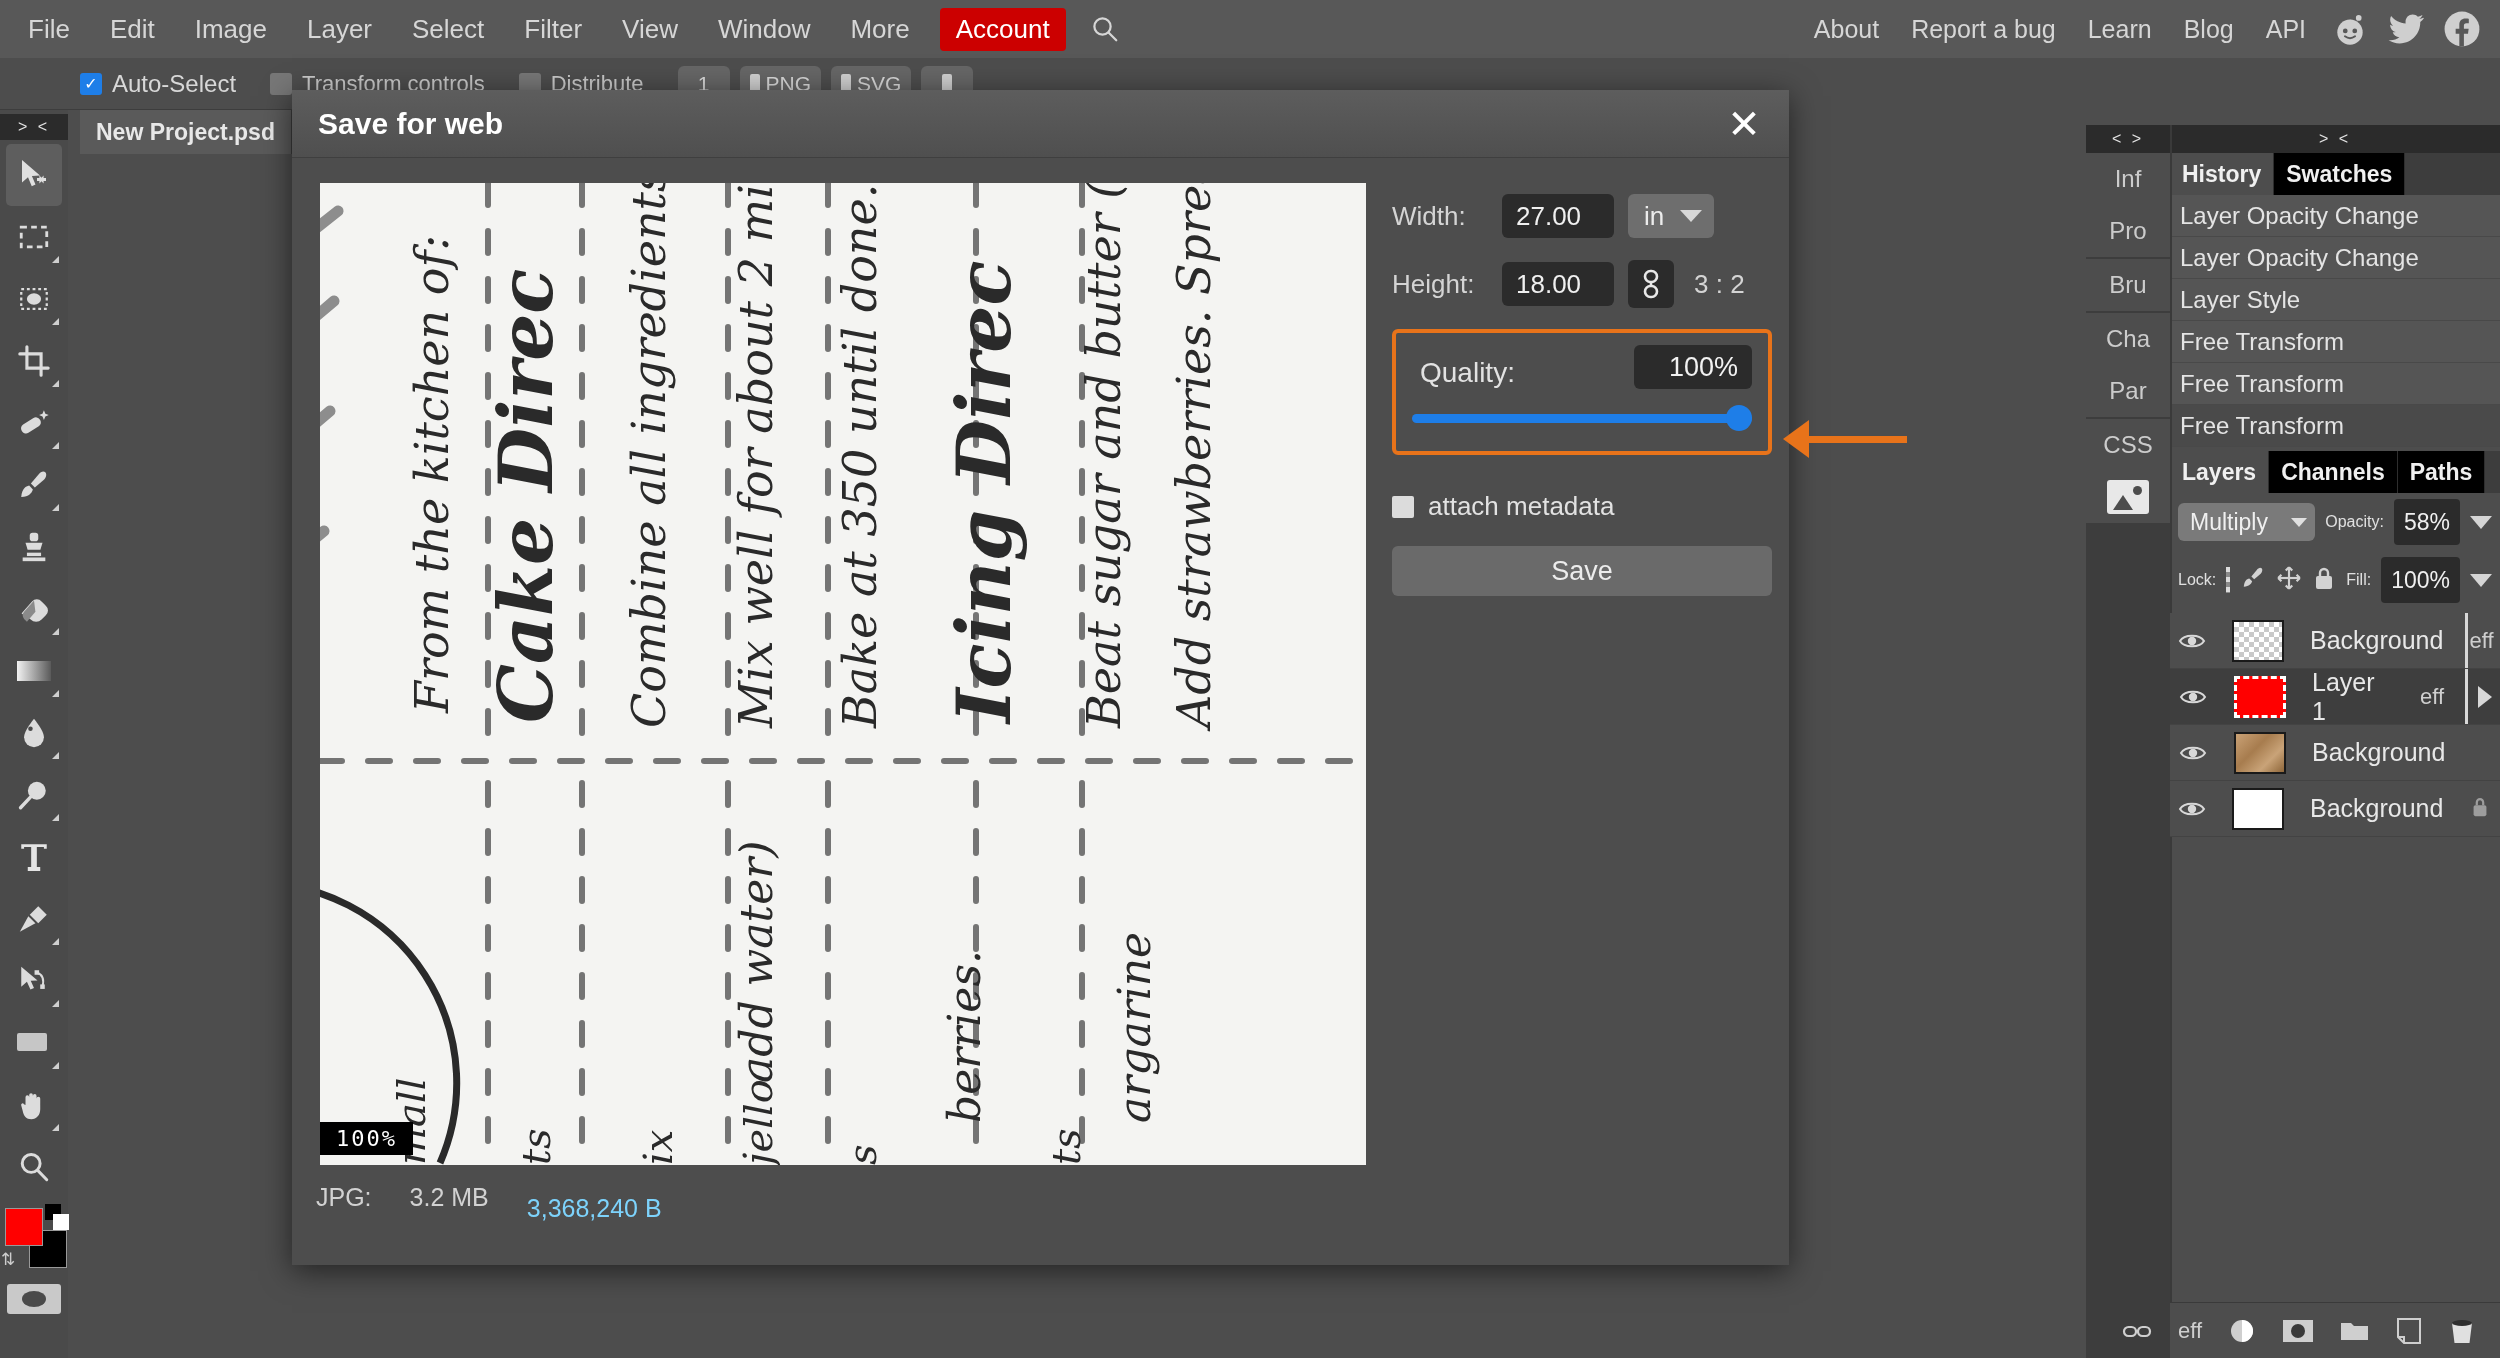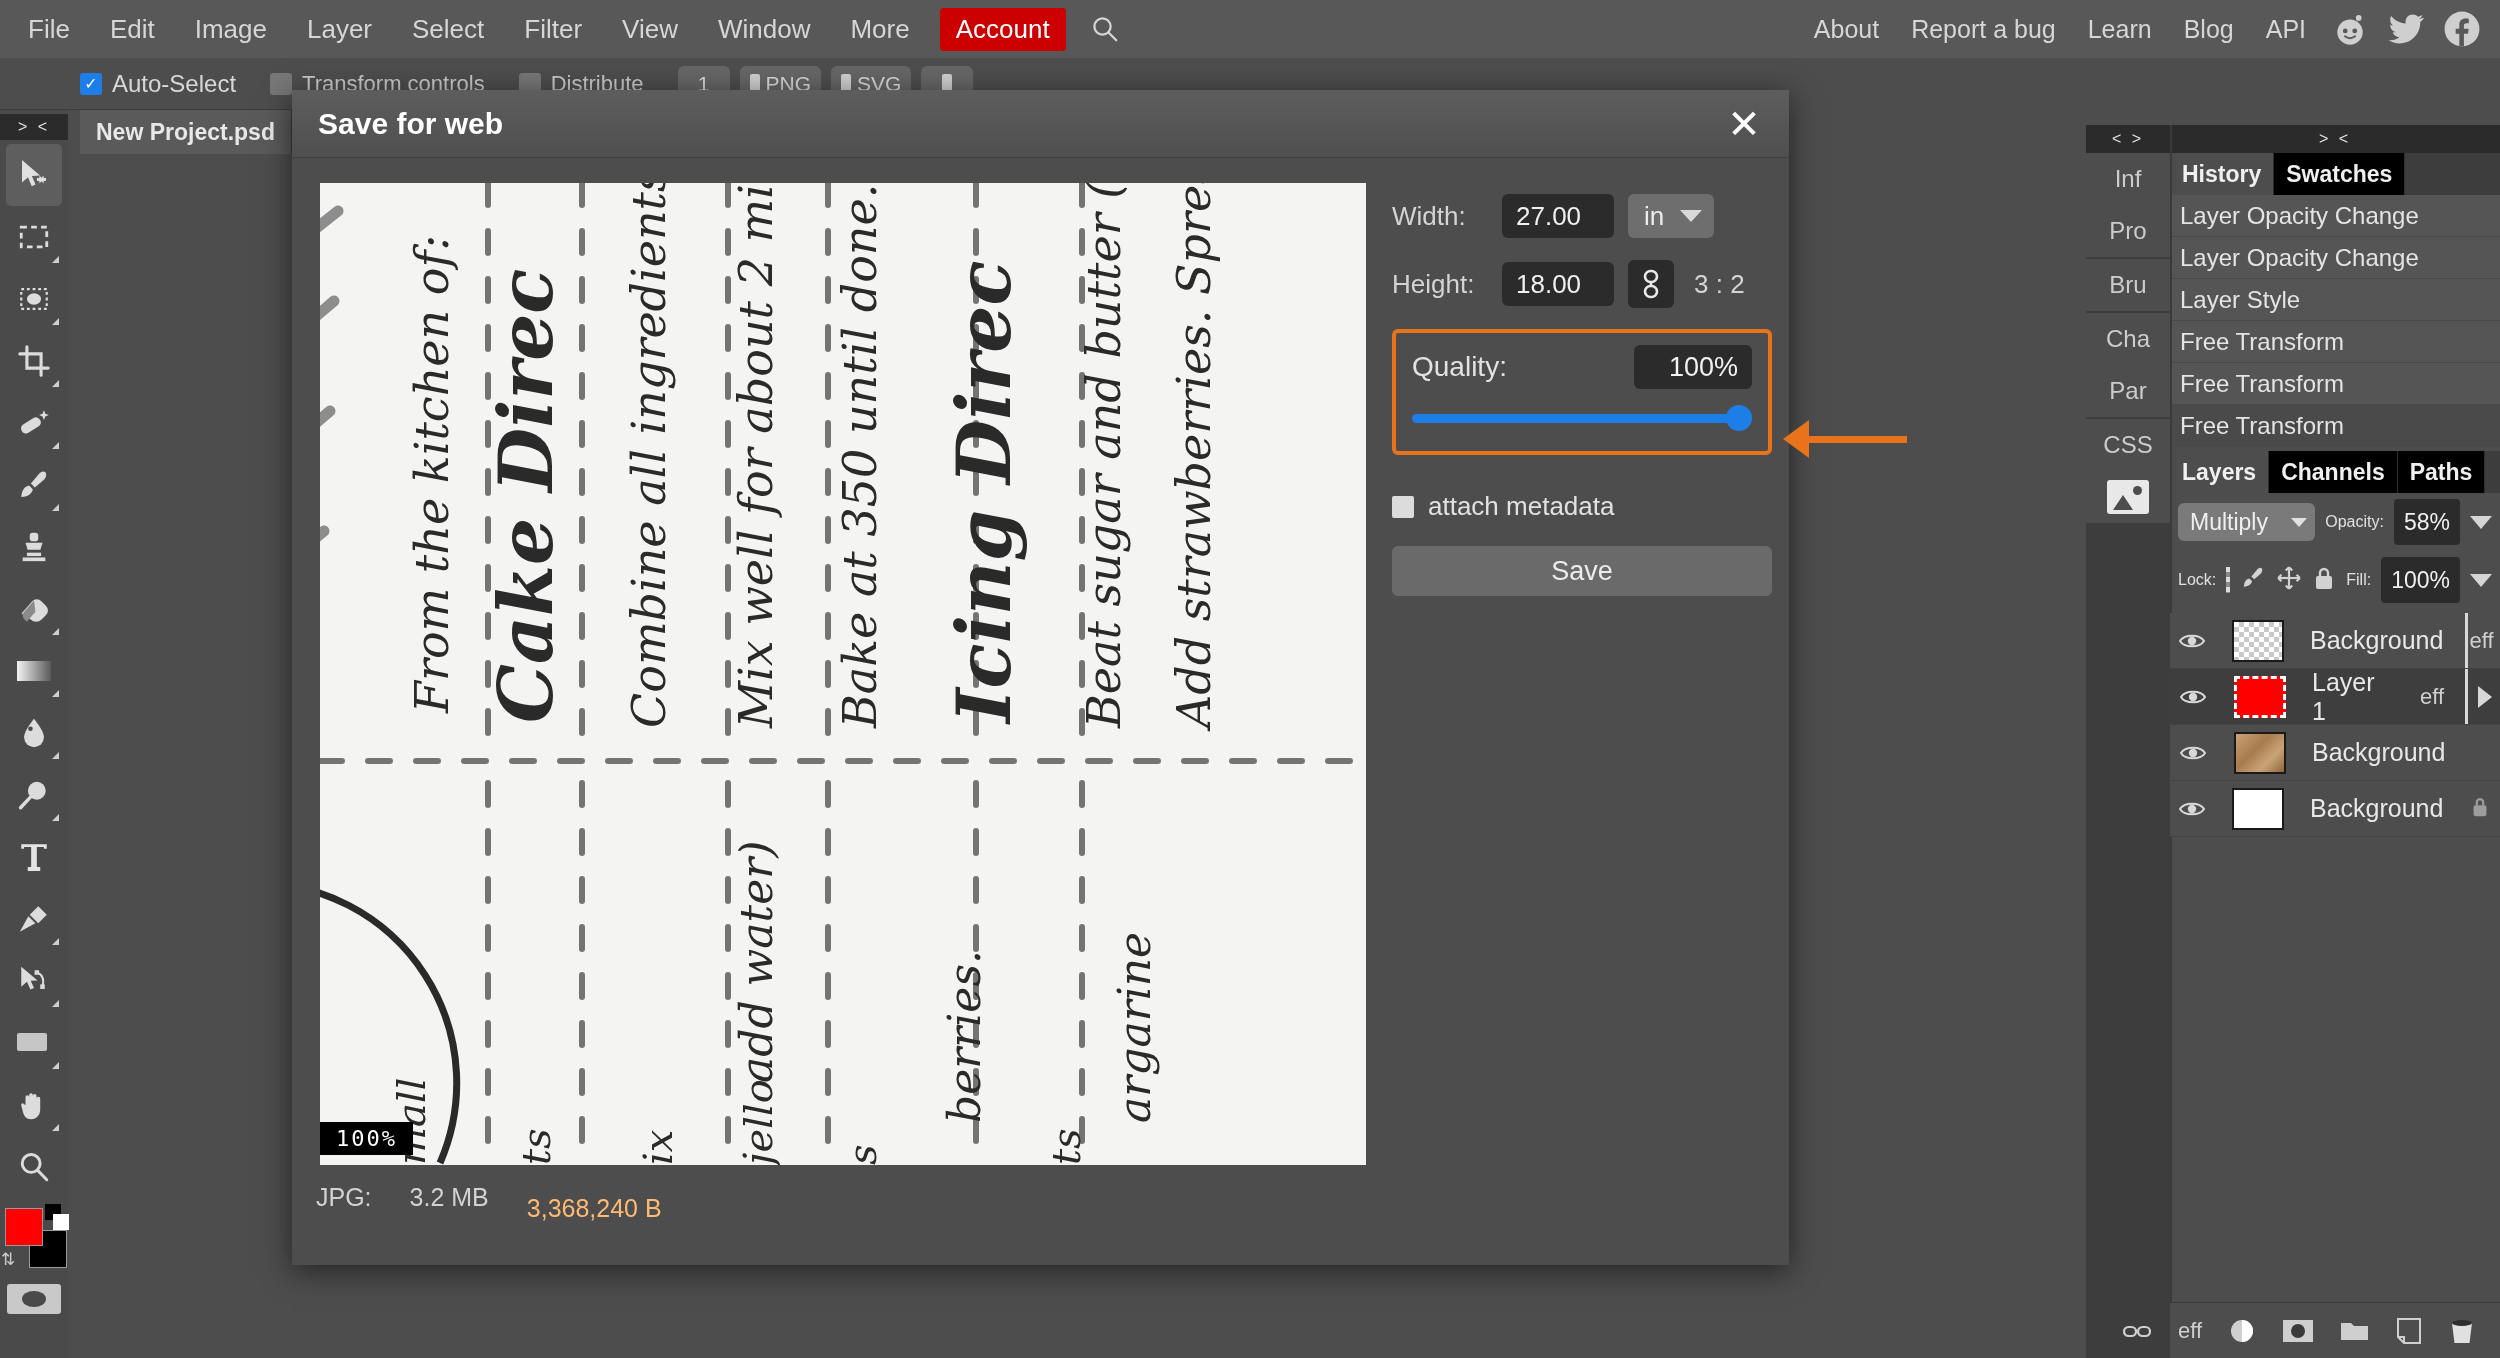--- a/index.html
+++ b/index.html
@@ -124,21 +124,21 @@
   }
   .zoom-badge {
     position: absolute; left: 0px; bottom: 10px; background: #000; color: #fff;
     font-family: "DejaVu Sans Mono", monospace; font-size: 22px; padding: 4px 16px; letter-spacing: 2px;
   }
   .statusbar {
     position: absolute; left: 14px; bottom: 44px; width: 1060px; height: 48px;
     display: flex; align-items: center; gap: 38px; padding-left: 10px;
     color: #d2d2d2; font-size: 25px;
   }
-  .statusbar .dim { color: #fdba74; margin-top: 22px; }
+  .statusbar .dim { color: #7dd3fc; margin-top: 22px; }
 
   .settings { position: absolute; left: 1100px; top: 34px; width: 380px; }
   .row { display: flex; align-items: center; margin-bottom: 22px; height: 46px; }
   .lbl { color: #d4d4d4; font-size: 26px; width: 110px; }
   .select {
     background: #6e6e6e; border-radius: 6px; height: 44px; min-width: 108px;
     display: flex; align-items: center; justify-content: space-between;
     padding: 0 12px 0 16px; color: #ececec; font-size: 26px; gap: 14px;
   }
   .caret { width:0;height:0;border-left:11px solid transparent;border-right:11px solid transparent;border-top:12px solid #d8d8d8;}
@@ -149,21 +149,21 @@
   .linkbtn {
     background: #2b2b2b; border-radius: 6px; height: 48px; width: 46px; margin-left: 14px;
     display: flex; align-items: center; justify-content: center;
   }
   .ratio { color: #d4d4d4; font-size: 26px; margin-left: 20px; }
 
   .quality-box {
     border: 4px solid #e8731a; border-radius: 6px; padding: 12px 16px 22px 16px;
     margin-top: 4px; position: relative;
   }
-  .q-top { display: flex; align-items: center; justify-content: space-between; }
+  .q-top { display: flex; align-items: flex-end; justify-content: space-between; margin-left: 8px; }
   .q-label { color: #e2e2e2; font-size: 28px; }
   .q-val {
     background: #2b2b2b; border-radius: 6px; height: 44px; width: 118px;
     display: flex; align-items: center; justify-content: flex-end;
     padding-right: 14px; color: #f2f2f2; font-size: 27px;
   }
   .slider { position: relative; margin-top: 18px; height: 22px; }
   .slider .track { position:absolute; left:0; right:0; top:7px; height:9px; background:#1e7ee8; border-radius:5px;}
   .slider .knob { position:absolute; right:0; top:-2px; width:26px;height:26px;border-radius:50%;background:#1e7ee8;}
 

